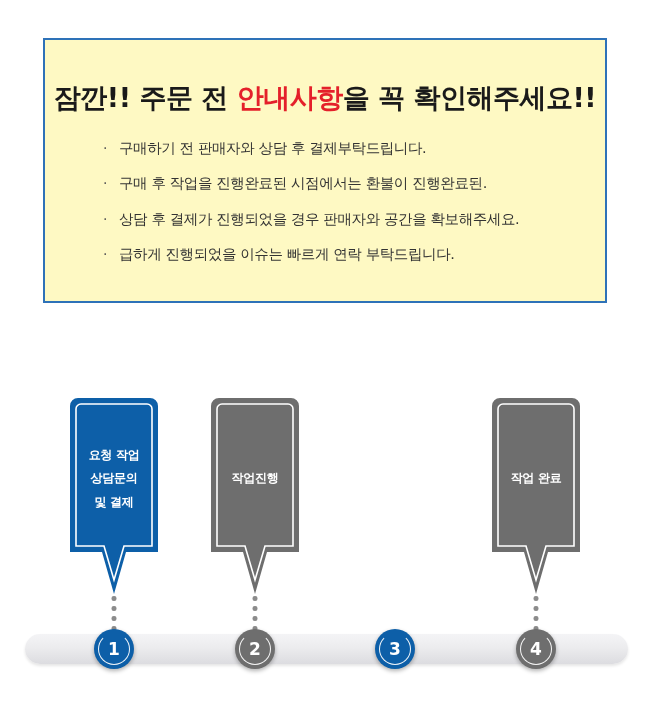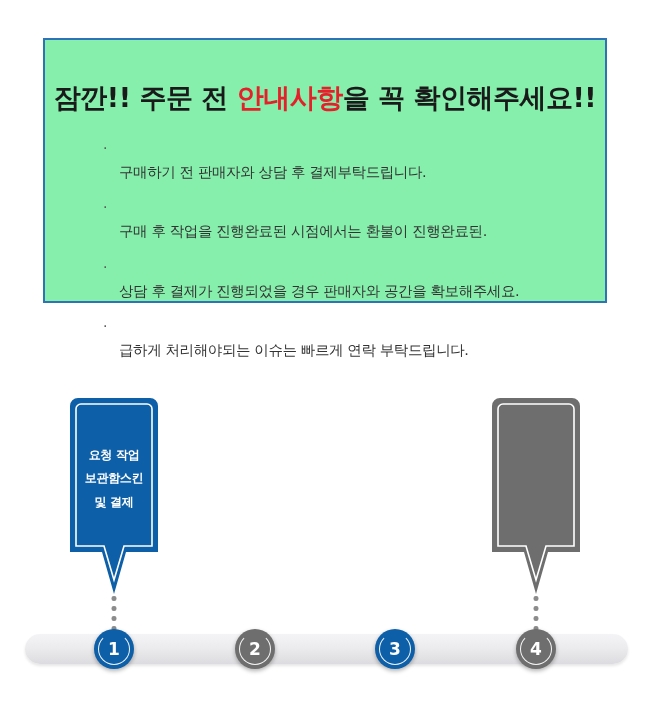--- a/index.html
+++ b/index.html
@@ -18,21 +18,21 @@
 
   
   #notice-box {
     position: absolute;
     left: 43px;
     top: 38px;
     width: 564px;
     height: 265px;
     border: 2px solid #2E72B8;
     box-sizing: border-box;
-    background: #86efac;
+    background: #fef9c3;
   }
   #notice-title {
     position: absolute;
     left: 0;
     right: 0;
     top: 40px;
     text-align: center;
     font-size: 27px;
     font-weight: bold;
     color: #1A1A1A;
@@ -60,21 +60,20 @@
   .notice-bullet {
     width: 16px;
     flex: 0 0 16px;
     color: #555555;
     font-size: 14px;
     line-height: 1.2;
     text-align: left;
   }
   .notice-text {
     flex: 1;
-    margin-top: 24px;
   }
 
   
   #flow {
     position: absolute;
     left: 0;
     top: 398px;
     width: 652px;
     height: 290px;
   }
@@ -187,51 +186,71 @@
       <div class="notice-item">
         <span class="notice-bullet">·</span>
         <span class="notice-text">구매 후 작업을 진행완료된 시점에서는 환불이 진행완료된.</span>
       </div>
       <div class="notice-item">
         <span class="notice-bullet">·</span>
         <span class="notice-text">상담 후 결제가 진행되었을 경우 판매자와 공간을 확보해주세요.</span>
       </div>
       <div class="notice-item">
         <span class="notice-bullet">·</span>
-        <span class="notice-text">급하게 처리해야되는 이슈는 빠르게 연락 부탁드립니다.</span>
+        <span class="notice-text">급하게 진행되었을 이슈는 빠르게 연락 부탁드립니다.</span>
       </div>
     </div>
 </div>
 
 <div id="flow">
     <div class="step" style="left: 70px;">
       <div class="step-card">
         <svg class="card-shape" viewBox="0 0 88 196" width="88" height="196">
           <path d="M8,0 L80,0 A8,8 0 0 1 88,8 L88,154 L56,154 L44,196 L32,154 L0,154 L0,8 A8,8 0 0 1 8,0 Z" fill="#0D5FA8"></path>
           <path d="M11,6 L77,6 A5,5 0 0 1 82,11 L82,148 L54,148 L44,182 L34,148 L6,148 L6,11 A5,5 0 0 1 11,6 Z" fill="none" stroke="#FFFFFF" stroke-width="1.6"></path>
         </svg>
         <div class="step-label">
           <span>요청 작업</span>
-          <span>보관함스킨</span>
+          <span>상담문의</span>
           <span>및 결제</span>
+        </div>
+      </div>
+      <div class="dots">
+        <i></i>
+        <i></i>
+        <i></i>
+        <i></i>
+      </div>
+    </div>
+    <div class="step" style="left: 211px;">
+      <div class="step-card">
+        <svg class="card-shape" viewBox="0 0 88 196" width="88" height="196">
+          <path d="M8,0 L80,0 A8,8 0 0 1 88,8 L88,154 L56,154 L44,196 L32,154 L0,154 L0,8 A8,8 0 0 1 8,0 Z" fill="#6E6E6E"></path>
+          <path d="M11,6 L77,6 A5,5 0 0 1 82,11 L82,148 L54,148 L44,182 L34,148 L6,148 L6,11 A5,5 0 0 1 11,6 Z" fill="none" stroke="#FFFFFF" stroke-width="1.6"></path>
+        </svg>
+        <div class="step-label">
+          <span>작업진행</span>
         </div>
       </div>
       <div class="dots">
         <i></i>
         <i></i>
         <i></i>
         <i></i>
       </div>
     </div>
     <div class="step" style="left: 492px;">
       <div class="step-card">
         <svg class="card-shape" viewBox="0 0 88 196" width="88" height="196">
           <path d="M8,0 L80,0 A8,8 0 0 1 88,8 L88,154 L56,154 L44,196 L32,154 L0,154 L0,8 A8,8 0 0 1 8,0 Z" fill="#6E6E6E"></path>
           <path d="M11,6 L77,6 A5,5 0 0 1 82,11 L82,148 L54,148 L44,182 L34,148 L6,148 L6,11 A5,5 0 0 1 11,6 Z" fill="none" stroke="#FFFFFF" stroke-width="1.6"></path>
         </svg>
+        <div class="step-label">
+          <span>작업 완료</span>
+        </div>
       </div>
       <div class="dots">
         <i></i>
         <i></i>
         <i></i>
         <i></i>
       </div>
     </div>
   </div>
 

